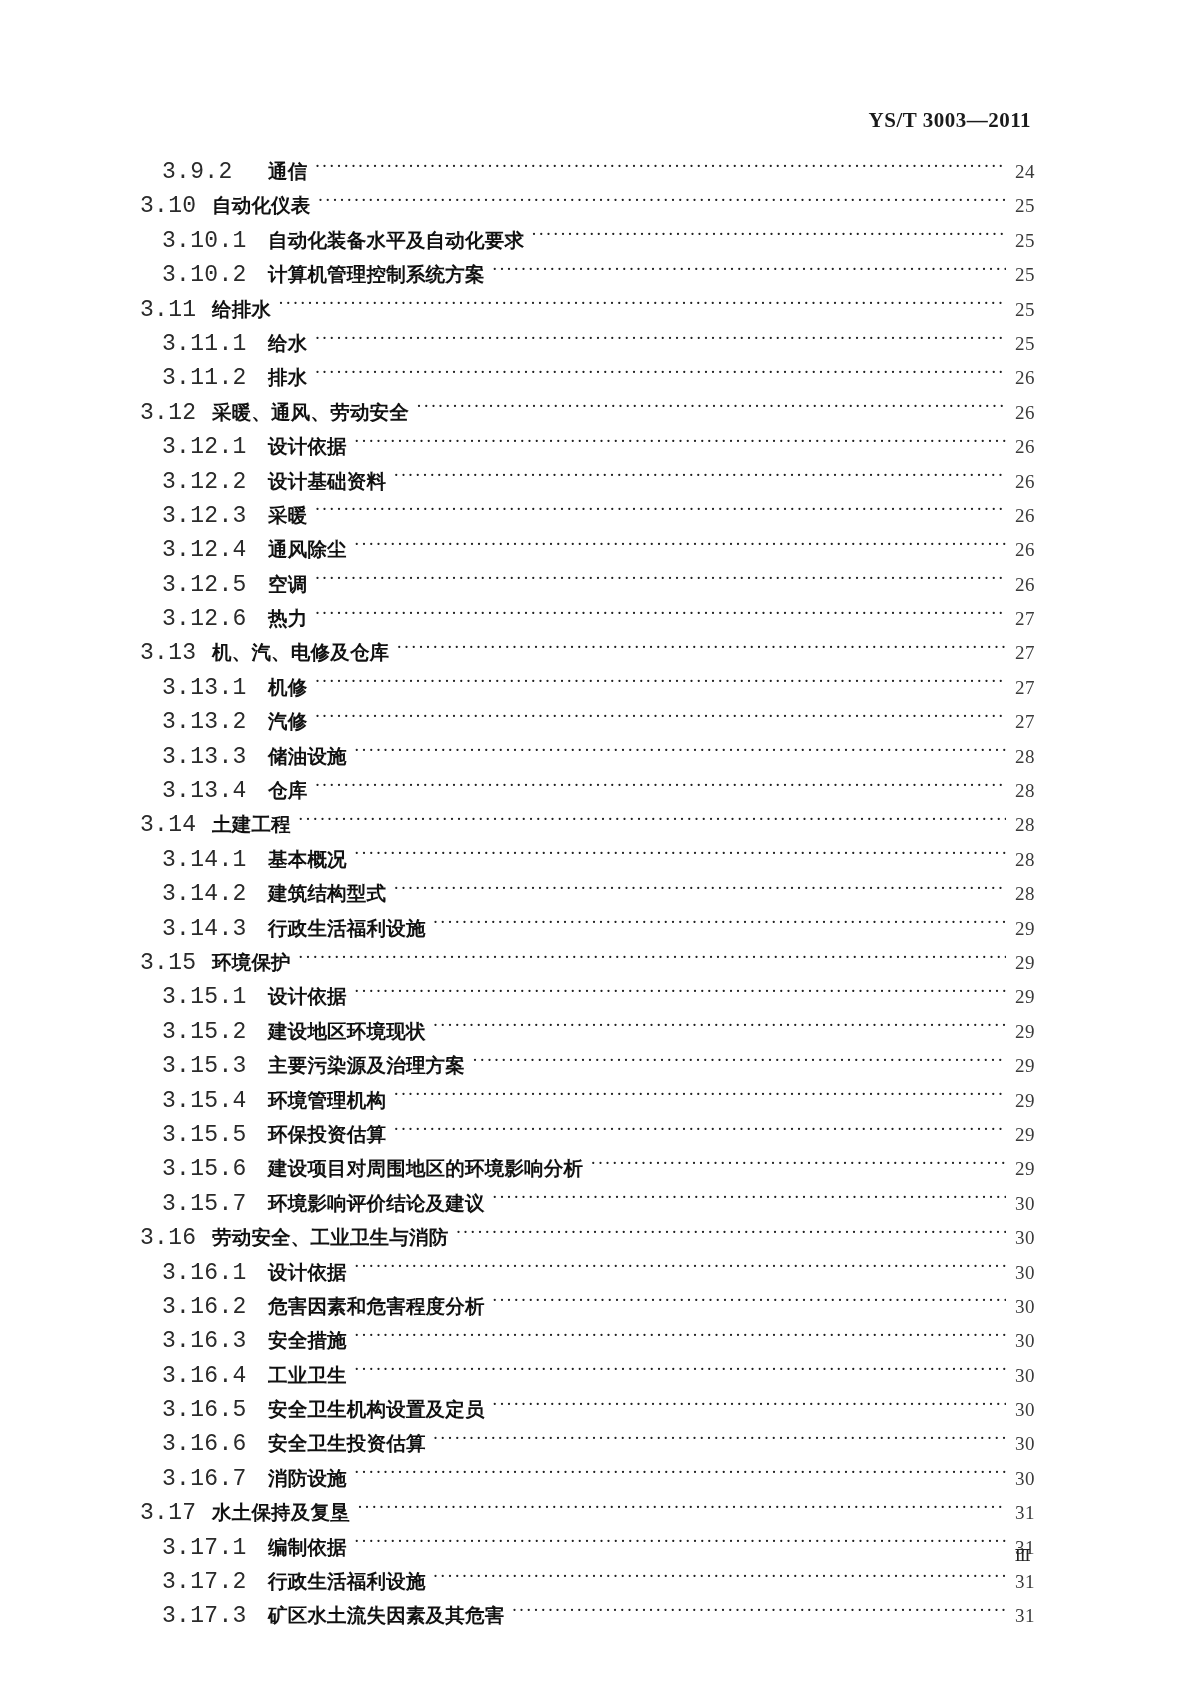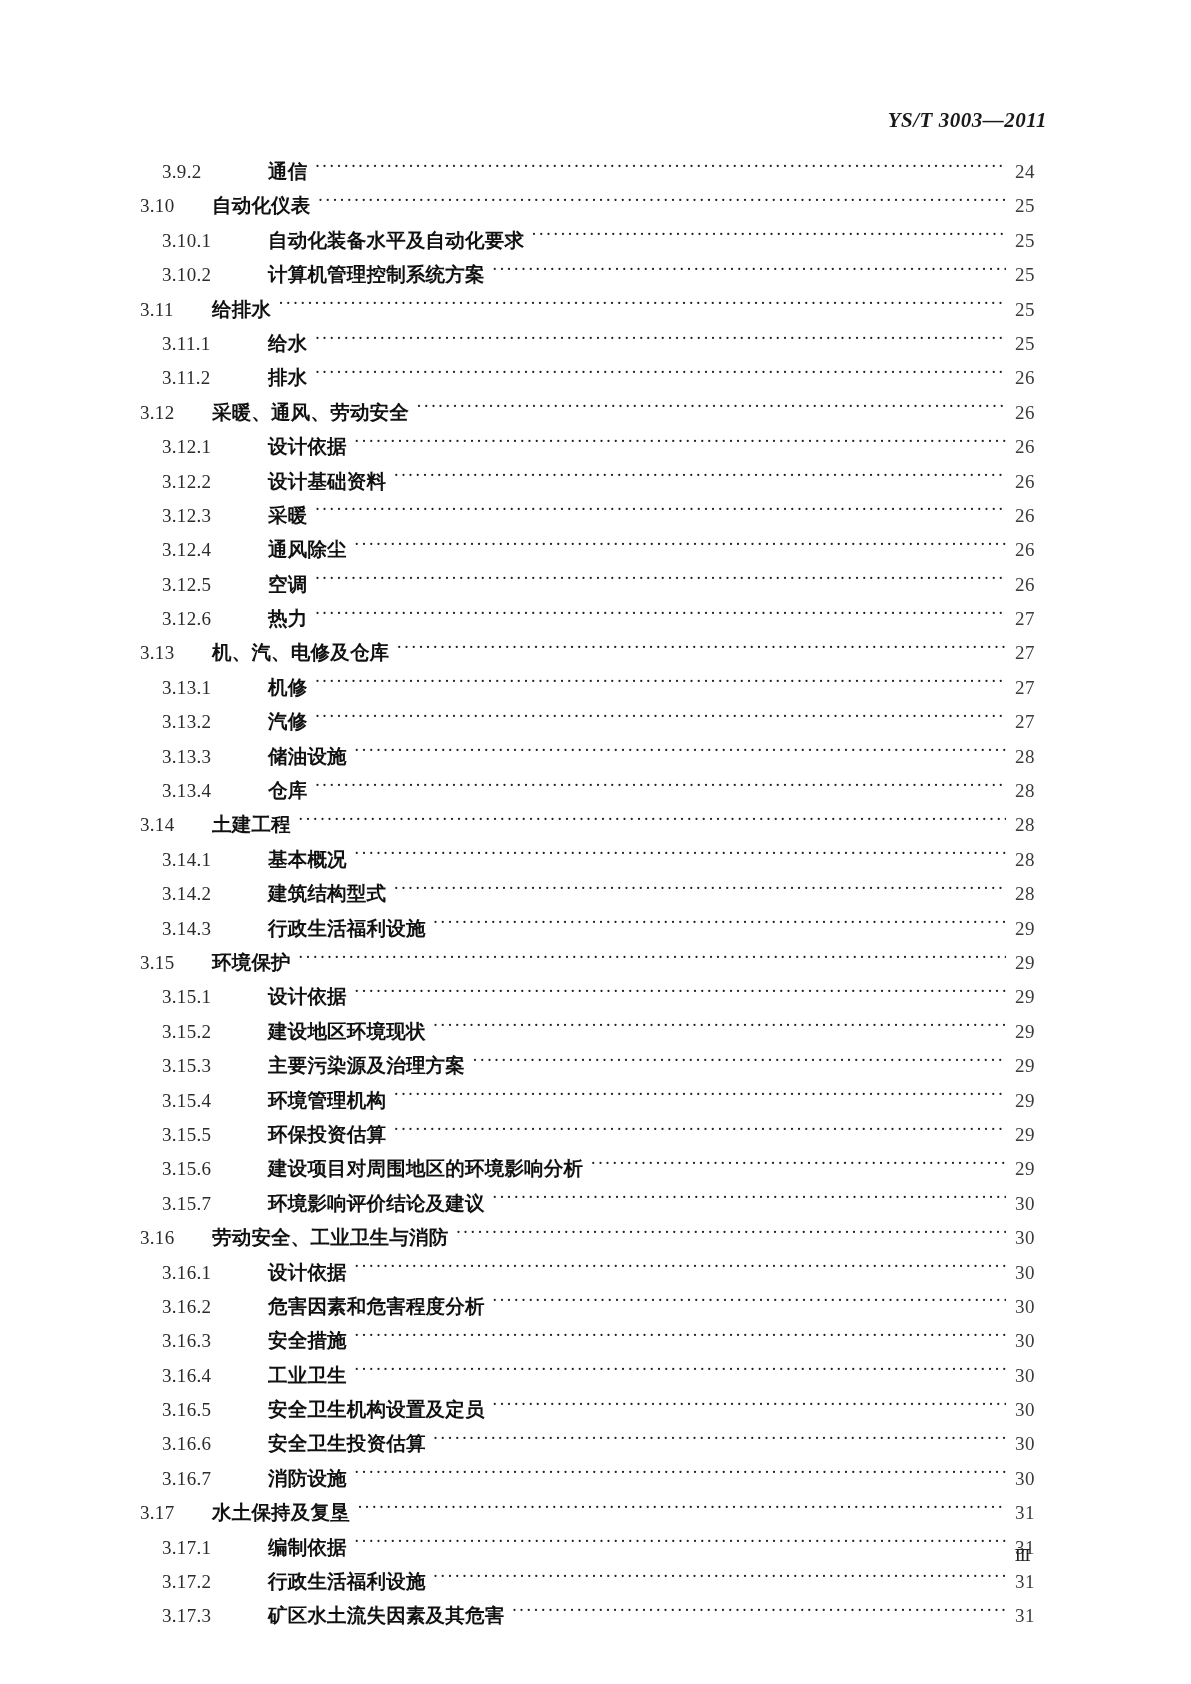--- a/index.html
+++ b/index.html
@@ -17,49 +17,48 @@
     height: 1684px;
     background: #ffffff;
     box-sizing: border-box;
     overflow: hidden;
   }
 
   
   .doc-header {
     position: absolute;
     top: 108px;
-    right: 144px;
+    right: 160px;
     font-family: "Liberation Serif", "DejaVu Serif", serif;
     font-weight: bold;
     font-size: 21px;
     letter-spacing: 0.5px;
     white-space: nowrap;
-    font-style: italic;
   }
 
   
   .toc {
     position: absolute;
     top: 158px;
     left: 140px;
     width: 900px;
   }
 
   .toc-row {
     display: flex;
     align-items: baseline;
     width: 100%;
     height: 34.4px;
     white-space: nowrap;
     overflow: hidden;
   }
 
   .toc-num {
-    font-family: Liberation Serif, serif;
-    font-size: 19px;
+    font-family: Liberation Mono, monospace;
+    font-size: 23px;
     color: #2b2b2b;
     flex: 0 0 auto;
     letter-spacing: 0.3px;
   }
 
   .toc-title {
     font-family: "DejaVu Sans", "Liberation Sans", sans-serif;
     font-size: 19.5px;
     color: #111111;
     flex: 0 0 auto;

